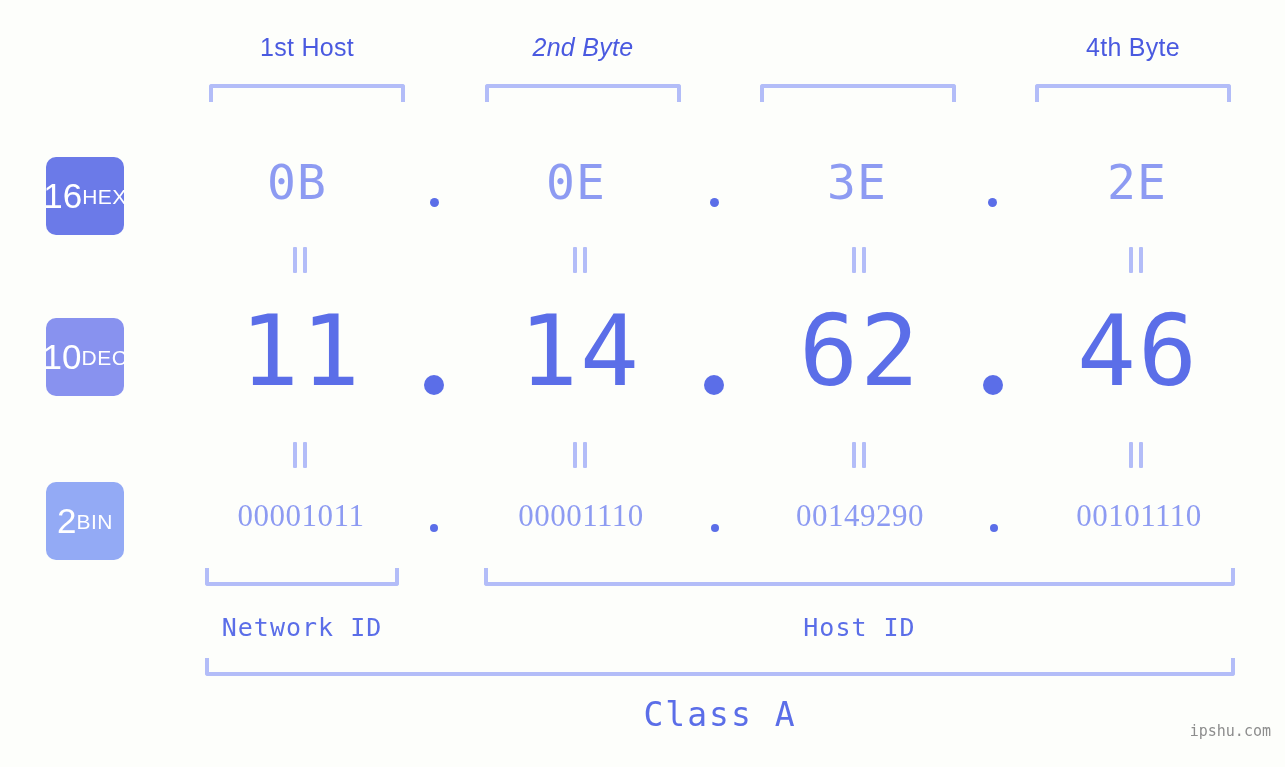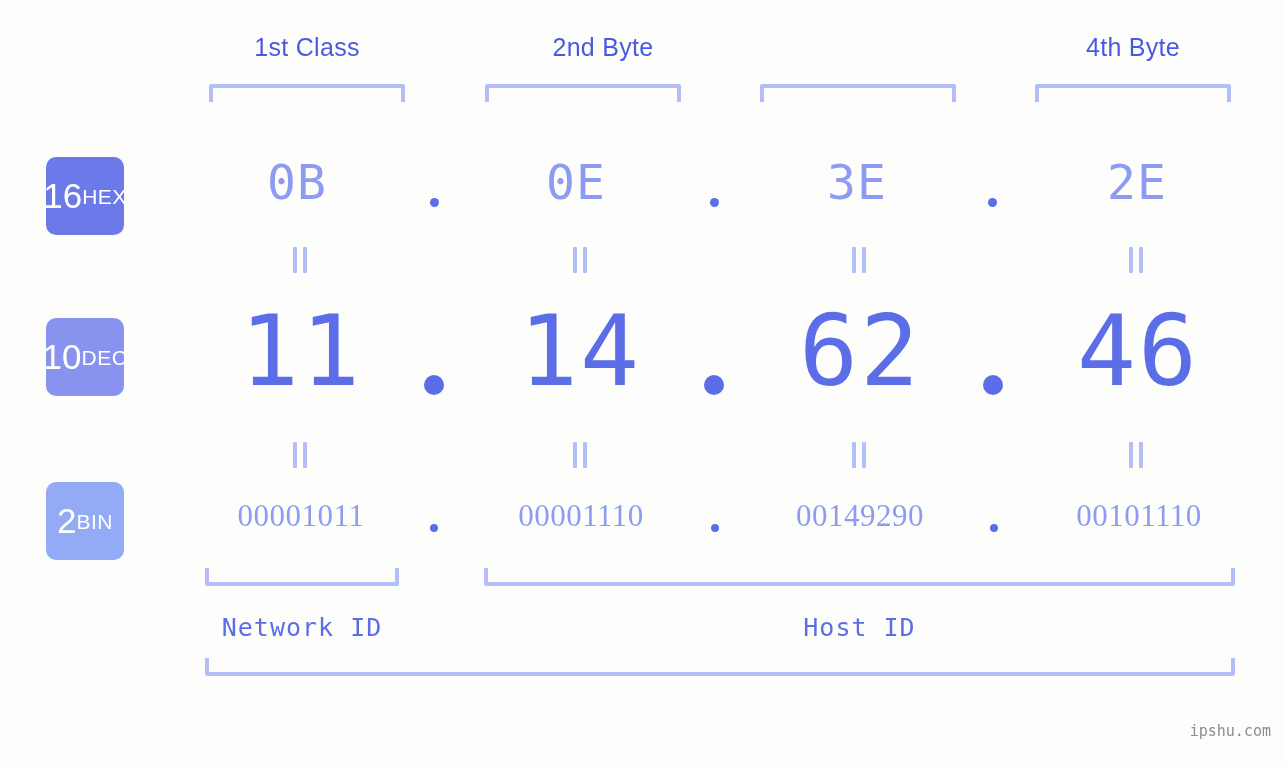--- a/index.html
+++ b/index.html
@@ -185,22 +185,22 @@
   </div>
   <div class="badge badge-dec">
     <span class="bnum">10</span>
     <span class="blabel">DEC</span>
   </div>
   <div class="badge badge-bin">
     <span class="bnum">2</span>
     <span class="blabel">BIN</span>
   </div>
 
-  <div class="byte-header" style="left:209px;">1st Class</div>
-  <div class="byte-header" style="left:505px;">2nd Byte</div>
+  <div class="byte-header" style="left:209px;">1st Host</div>
+  <div class="byte-header" style="left:485px;font-style:italic;">2nd Byte</div>
   <div class="byte-header" style="left:1035px;">4th Byte</div>
 
   <div class="bracket bracket-down" style="left:209px;  top:84px; width:196px;"></div>
   <div class="bracket bracket-down" style="left:485px;  top:84px; width:196px;"></div>
   <div class="bracket bracket-down" style="left:760px;  top:84px; width:196px;"></div>
   <div class="bracket bracket-down" style="left:1035px; top:84px; width:196px;"></div>
 
   <div class="row-hex">
     <div class="cell" style="left:199px;">0B</div>
     <div class="cell" style="left:478px;">0E</div>
@@ -265,16 +265,17 @@
     <div class="dot dot-bin" style="left:990px;"></div>
   </div>
 
   <div class="bracket bracket-up" style="left:205px; top:568px; width:194px;"></div>
   <div class="bracket bracket-up" style="left:484px; top:568px; width:751px;"></div>
 
   <div class="id-label" style="left:205px; top:615px; width:194px;">Network ID</div>
   <div class="id-label" style="left:484px; top:615px; width:751px;">Host ID</div>
 
   <div class="bracket bracket-up" style="left:205px; top:658px; width:1030px;"></div>
+  <div class="class-label" style="left:205px; top:698px; width:1030px;">Class A</div>
 
   <div class="watermark">ipshu.com</div>
 
 </div>
 
 </body></html>

